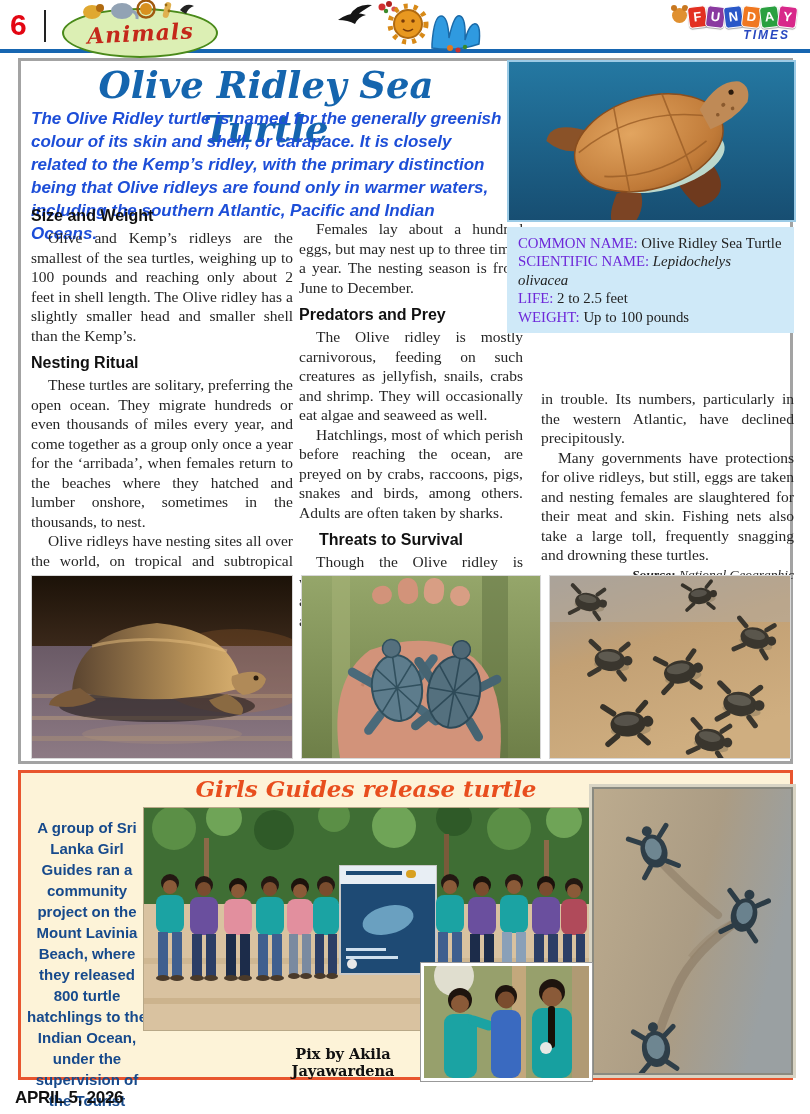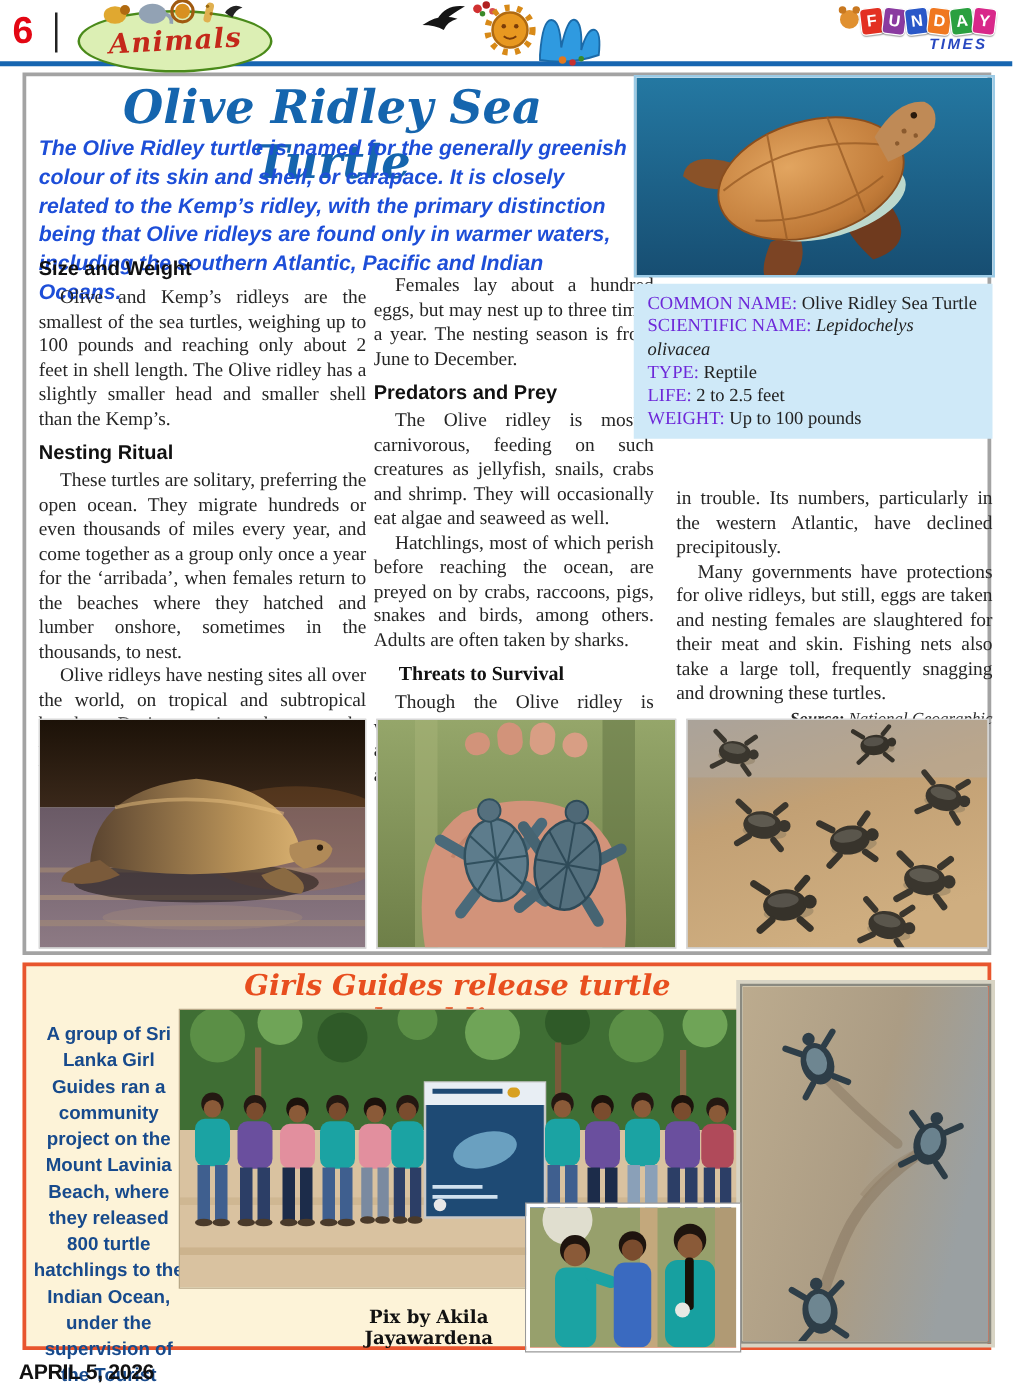--- a/index.html
+++ b/index.html
@@ -41,21 +41,21 @@
   .photo svg{display:block;}
   .swim-photo{left:486px;top:-1px;width:285px;height:158px;border:2px solid #9ccbe6;}
   .intro{position:absolute;left:10px;top:46px;width:472px;margin:0;
       font:bold italic 17px/23px "Liberation Sans",sans-serif;font-style:italic;color:#1d4ed8;}
   .col{position:absolute;font:15.5px/19.5px "Liberation Serif",serif;color:#262626;text-align:justify;}
   .col1{left:10px;top:146px;width:262px;}
   .col2{left:278px;top:146px;width:224px;}
   .col3{left:520px;top:328px;width:253px;}
   .col h2{font:bold 16px "Liberation Sans",sans-serif;color:#111;margin:9px 0 3px 0;}
   .col h2.first{margin-top:0;}
-  .col h2.indented{padding-left:20px;font-family:Liberation Serif, serif;}
+  .col h2.indented{padding-left:20px;}
   .col p{margin:0;text-indent:17px;}
   .col p.noindent{text-indent:0;}
   .col2 p.lead{padding-top:12px;}
   .factbox{position:absolute;left:486px;top:166px;width:287px;box-sizing:border-box;
       background:#cfe9f8;padding:7px 11px;font:14.8px/18.4px "Liberation Serif",serif;color:#222;}
   .factrow .fl{font-weight:normal;color:#6d28d9;}
   .factrow .it{font-style:italic;}
   .source-line{margin-top:6px;text-align:right;font-size:13.5px;text-indent:0;}
   .source-line .sl{font-weight:bold;font-style:italic;}
   .source-line .sv{font-style:italic;}
@@ -195,21 +195,20 @@
       <h2>Predators and Prey</h2>
       <p>The Olive ridley is mostly carnivorous, feeding on such creatures as jellyfish, snails, crabs and shrimp. They will occasionally eat algae and seaweed as well.</p>
       <p>Hatchlings, most of which perish before reaching the ocean, are preyed on by crabs, raccoons, pigs, snakes and birds, among others. Adults are often taken by sharks.</p>
       <h2 class="indented">Threats to Survival</h2>
       <p>Though the Olive ridley is widely considered the most abundant of the marine turtles, by all estimates, it is</p>
     </div>
 
     <aside class="factbox">
       <div class="factrow"><span class="fl">COMMON NAME:</span> <span class="fv">Olive Ridley Sea Turtle</span></div>
       <div class="factrow"><span class="fl">SCIENTIFIC NAME:</span> <span class="fv it">Lepidochelys olivacea</span></div>
-      <div class="factrow"><span class="fl">TYPE:</span> <span class="fv">Reptile</span></div>
       <div class="factrow"><span class="fl">LIFE:</span> <span class="fv">2 to 2.5 feet</span></div>
       <div class="factrow"><span class="fl">WEIGHT:</span> <span class="fv">Up to 100 pounds</span></div>
     </aside>
 
     <div class="col col3">
       <p class="noindent">in trouble. Its numbers, particularly in the western Atlantic, have declined precipitously.</p>
       <p>Many governments have protections for olive ridleys, but still, eggs are taken and nesting females are slaughtered for their meat and skin. Fishing nets also take a large toll, frequently snagging and drowning these turtles.</p>
       <p class="source-line noindent">
         <span class="sl">Source:</span>
         <span class="sv">National Geographic</span>

